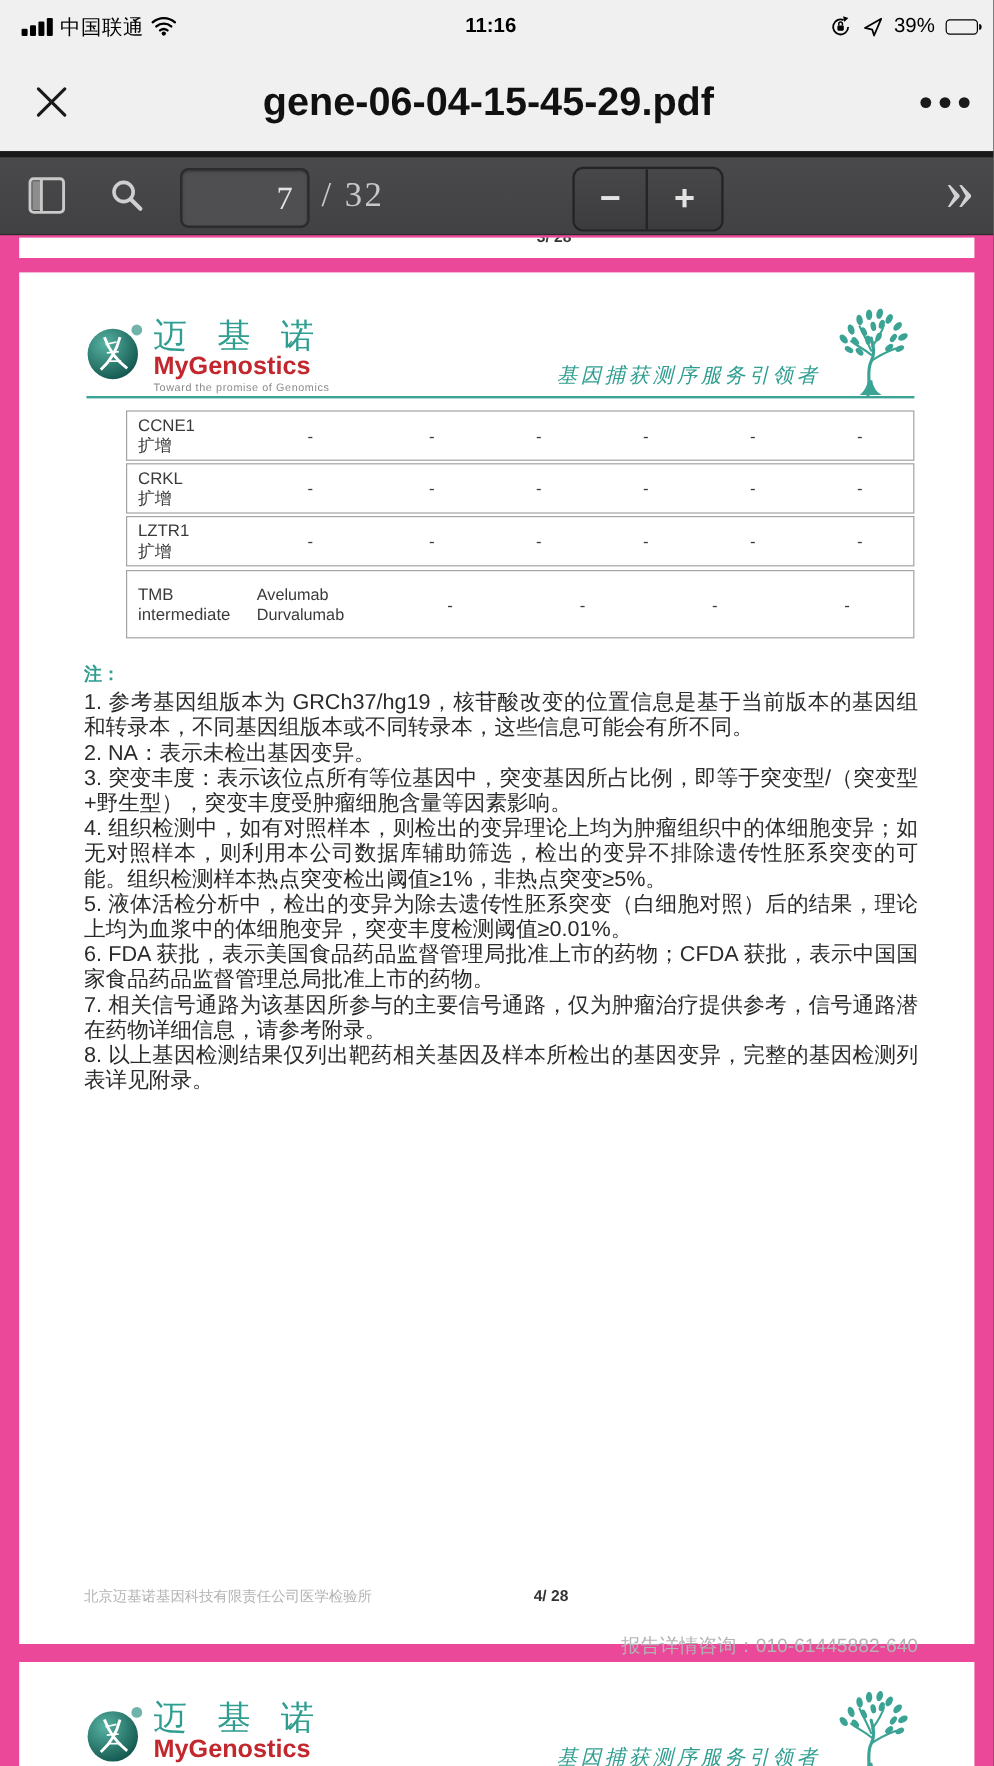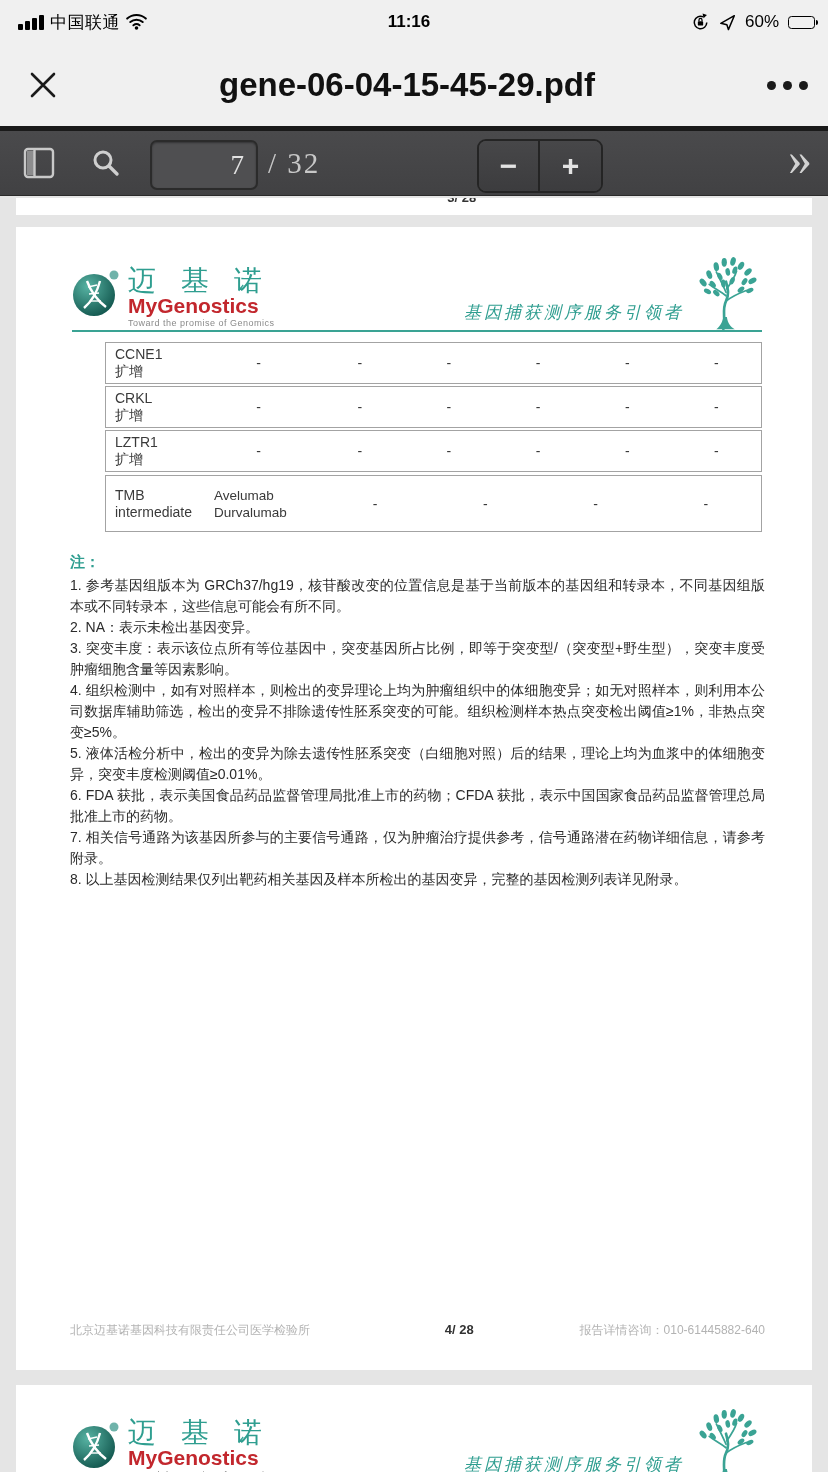--- a/index.html
+++ b/index.html
@@ -45,21 +45,21 @@
                 font-family:"Liberation Serif",serif; font-size:29px; color:#c7c7c7; letter-spacing:2px; }
   .zoom-group { position:absolute; left:477px; top:8px; display:flex; border:2px solid #242424;
                 border-radius:9px; overflow:hidden; }
   .zoom-btn { width:61px; height:50px; display:flex; align-items:center; justify-content:center;
               background:linear-gradient(#474749,#3c3c3e); color:#e3e3e3; font-size:30px; font-weight:700; }
   .zoom-btn:first-child { border-right:2px solid #242424; }
   .tb-forward { right:16px; font-family:"Liberation Serif",serif; font-size:48px; color:#d2d2d2;
                 line-height:0; padding-bottom:8px; }
 
   
-  .content { position:absolute; top:196px; left:0; width:828px; height:1276px; background:#e5e5e5; }
+  .content { position:absolute; top:196px; left:0; width:828px; height:1276px; background:#ec4899; }
   .prev-strip { position:absolute; left:16px; width:796px; top:2px; height:17px; background:#fff; overflow:hidden; }
   .prev-strip span { position:absolute; left:56%; transform:translateX(-50%); top:-8px;
                      font-size:13px; font-weight:700; color:#333; }
   .pdf-page { position:absolute; left:16px; width:796px; background:#fff; }
   .page-main { top:31px; height:1143px; }
   .page-next { top:1189px; height:87px; overflow:hidden; }
 
   
   .doc-header { position:relative; padding:30px 50px 0 56px; }
   .logo-row { display:flex; justify-content:space-between; align-items:flex-end; }
@@ -82,27 +82,27 @@
   .g-row.tmb { min-height:57px; margin-top:3px; }
   .c1 { width:96px; padding:3px 0 3px 9px; line-height:17px; }
   .c2 { width:104px; padding-left:12px; line-height:17px; font-size:13.5px; }
   .c3 { width:118px; padding-left:12px; line-height:17px; font-size:13.5px; }
   .cd { flex:1; text-align:center; }
   .cd2 { width:104px; padding-left:12px; } .cd3 { width:118px; padding-left:12px; }
 
   
   .notes { margin:21px 47px 0 54px; }
   .notes-label { color:#2f9e90; font-size:15px; font-weight:700; margin-bottom:3px; }
-  .note { font-size:14px; line-height:21px; color:#2b2b2b; text-align:justify; }
+  .note { font-size:18px; line-height:21px; color:#2b2b2b; text-align:justify; }
 
   
   .page-footer { position:absolute; bottom:32px; left:54px; right:47px; height:16px; }
   .pf-left { position:absolute; left:0; font-size:12px; color:#b3b3b3; }
   .pf-center { position:absolute; left:56%; transform:translateX(-50%); font-size:13px; font-weight:700; color:#333; }
-  .pf-right { position:absolute; right:0; font-size:12px; color:#b3b3b3; }
+  .pf-right { position:absolute; right:0; font-size:16px; color:#b3b3b3;margin-top:40px; }
 
   svg { display:block; }
 </style>
 </head>
 <body>
 
 <div class="screen">
 
   <div class="lt-header">
     <div class="statusbar">
@@ -131,21 +131,21 @@
             <polygon points="12.2,0.6 16.8,2.2 13.2,5.6" fill="#000"></polygon>
             <rect x="7.2" y="8.6" width="5.6" height="4.6" rx="0.9" fill="#000"></rect>
             <path d="M8.4 8.6 V7.3 a1.6 1.6 0 0 1 3.2 0 V8.6" fill="none" stroke="#000" stroke-width="1.3"></path>
           </svg>
         </span>
         <span>
           <svg width="17" height="17" viewBox="0 0 17 17">
             <path d="M15.3 1.7 L1.8 9.3 L7.9 10.7 L9.4 15.6 Z" fill="none" stroke="#000" stroke-width="1.5" stroke-linejoin="round"></path>
           </svg>
         </span>
-        <span class="pct">60%</span>
+        <span class="pct">39%</span>
         <span class="battery">
           <span class="batt-body"><span class="batt-fill"></span></span>
             <span class="batt-tip"></span>
         </span>
       </div>
     </div>
 
     <div class="titlebar">
       <div class="close-x">
         <svg width="32" height="32" viewBox="0 0 32 32">

